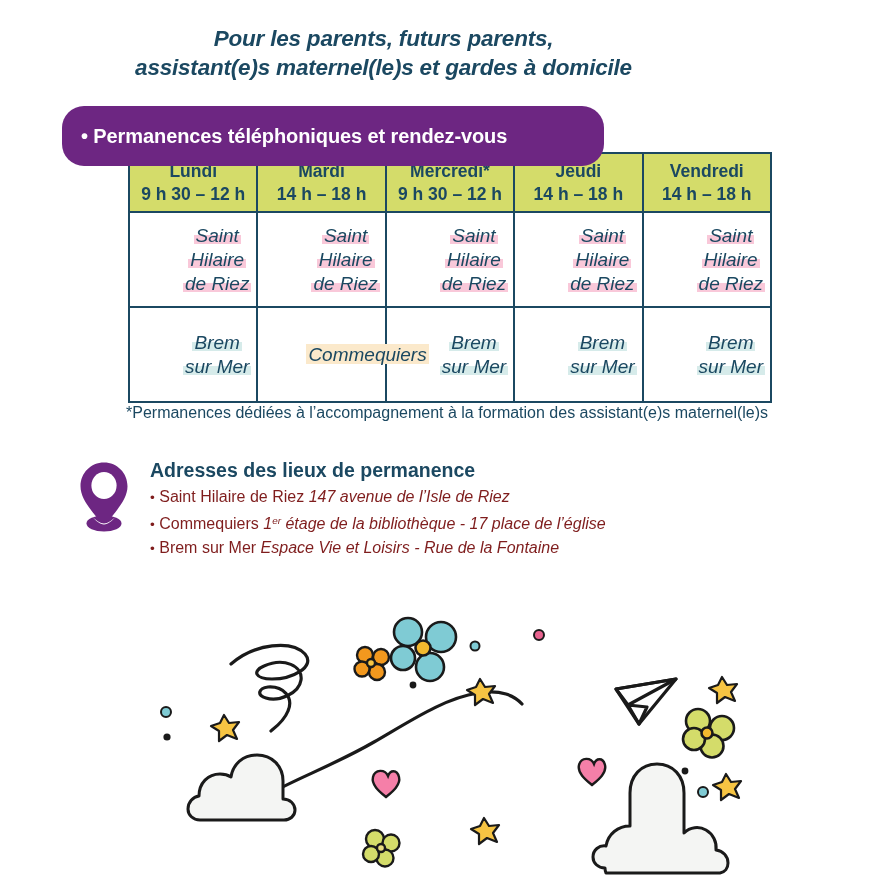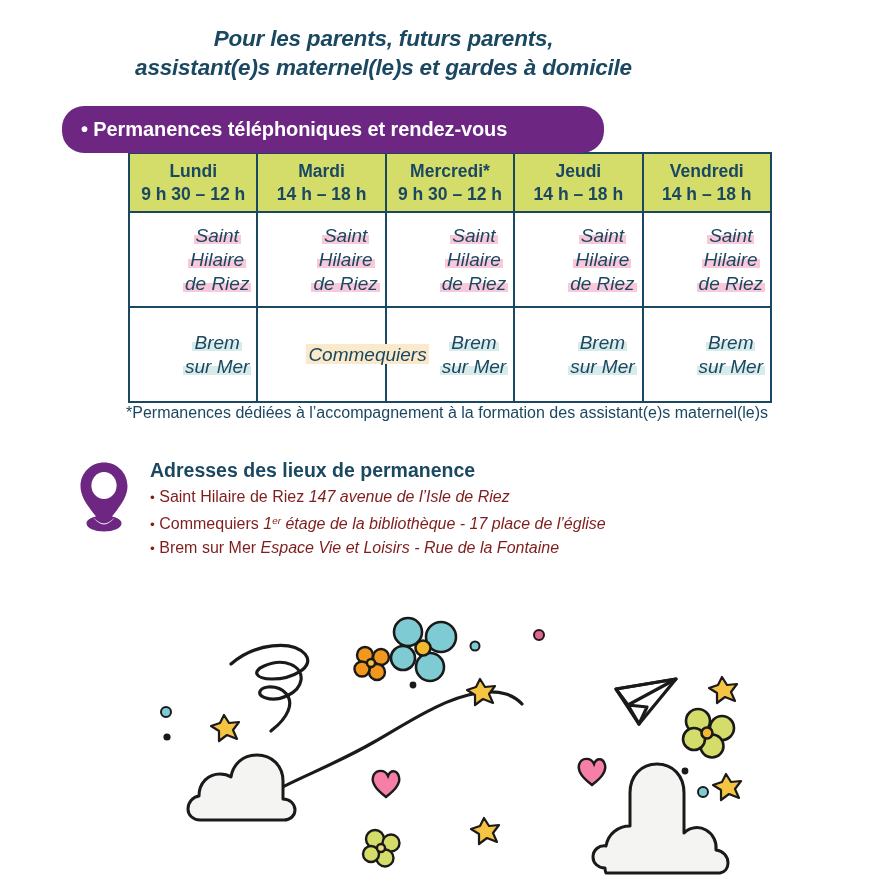--- a/index.html
+++ b/index.html
@@ -33,21 +33,21 @@
     line-height: 29px;
     color: #1B4861;
   }
 
   
   .banner {
     position: absolute;
     top: 106px;
     left: 62px;
     width: 542px;
-    height: 47px;
+    height: 60px;
     background: #6D2682;
     border-radius: 22px;
     display: flex;
     align-items: center;
     z-index: 5;
   }
   .banner-text {
     color: #ffffff;
     font-weight: bold;
     font-size: 20px;

